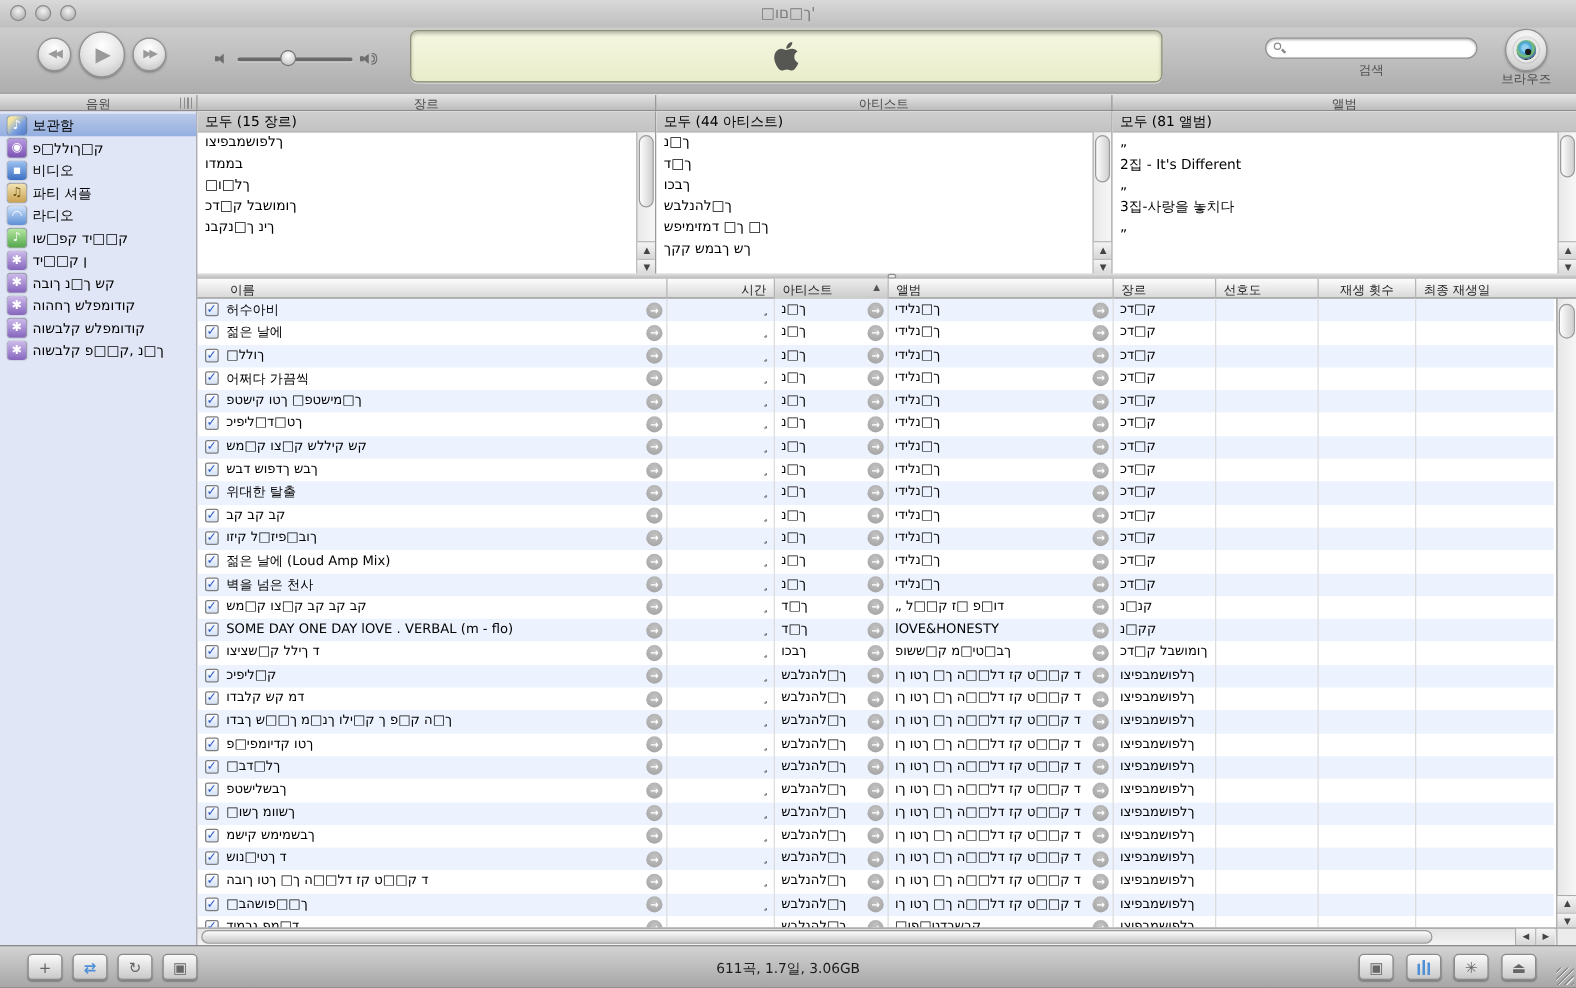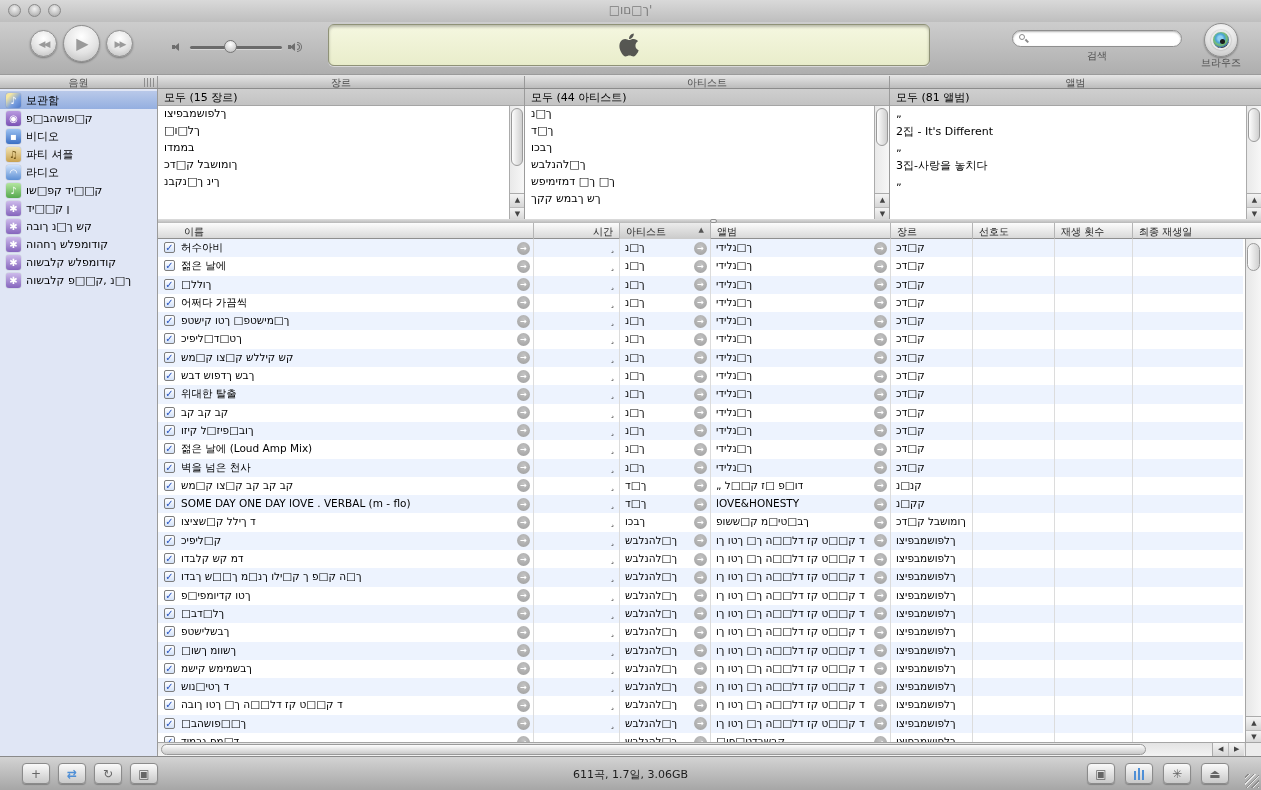--- a/index.html
+++ b/index.html
@@ -230,21 +230,21 @@
     <div class="hseg" style="left:890px;width:371px;border-right:none"><span>앨범</span></div>
   </div>
 
   <div id="sidebar">
       <div class="sbitem sel">
       <span class="sbicon ic-library">♪</span>
       <span class="sblabel bd">보관함</span>
     </div>
       <div class="sbitem">
       <span class="sbicon ic-podcast">◉</span>
-      <span class="sblabel bd">פ□בהשופ□ק</span>
+      <span class="sblabel bd">פ□ללוך□ק</span>
     </div>
       <div class="sbitem">
       <span class="sbicon ic-video">▪</span>
       <span class="sblabel bd">비디오</span>
     </div>
       <div class="sbitem">
       <span class="sbicon ic-party">♫</span>
       <span class="sblabel bd">파티 셔플</span>
     </div>
       <div class="sbitem">
@@ -275,22 +275,22 @@
       <span class="sbicon ic-smart">✱</span>
       <span class="sblabel bd">הושבלק פ□□ק, נ□ך</span>
     </div>
     </div>
 
   <div id="browser">
     <div class="pane" style="width:367px">
       <div class="pane-all bd">모두 (15 장르)</div>
       <div class="pane-list">
           <div class="pane-item bd">וציפבמשופלך</div>
+          <div class="pane-item bd">ודממב</div>
           <div class="pane-item bd">□ו□לך</div>
-          <div class="pane-item bd">ודממב</div>
           <div class="pane-item bd">כד□ק לבשומוך</div>
           <div class="pane-item bd">נבקנ□ך ניך</div>
         </div>
       <div class="pane-scroll">
         <div class="pane-thumb" style="top:2px;height:58px"></div>
         <div class="sarrows">
             <div class="sarrow">▲</div>
             <div class="sarrow">▼</div>
           </div>
       </div>
@@ -336,21 +336,21 @@
       <div class="dot"></div>
     </div>
 
   <div id="thead">
     <div class="hc" style="width:376px;padding-left:26px"><span>이름</span></div>
     <div class="hc" style="width:86px;text-align:right"><span>시간</span></div>
     <div class="hc sorted" style="width:91px"><span class="tri">▲</span><span>아티스트</span></div>
     <div class="hc" style="width:180px"><span>앨범</span></div>
     <div class="hc" style="width:82px"><span>장르</span></div>
     <div class="hc" style="width:82px"><span>선호도</span></div>
-    <div class="hc" style="width:78px;text-align:left"><span>재생 횟수</span></div>
+    <div class="hc" style="width:78px;text-align:center"><span>재생 횟수</span></div>
     <div class="hc" style="width:110px;border-right:none"><span>최종 재생일</span></div>
   </div>
 
   <div id="tbody">
       <div class="trow alt">
       <div class="tc c-name" style="width:376px">
         <span class="cb">✓</span><span class="nm bd">허수아비</span>
         <span class="badge">→</span>
       </div>
       <div class="tc r c-time" style="width:86px"><span class="timeval bd">¸</span></div>

